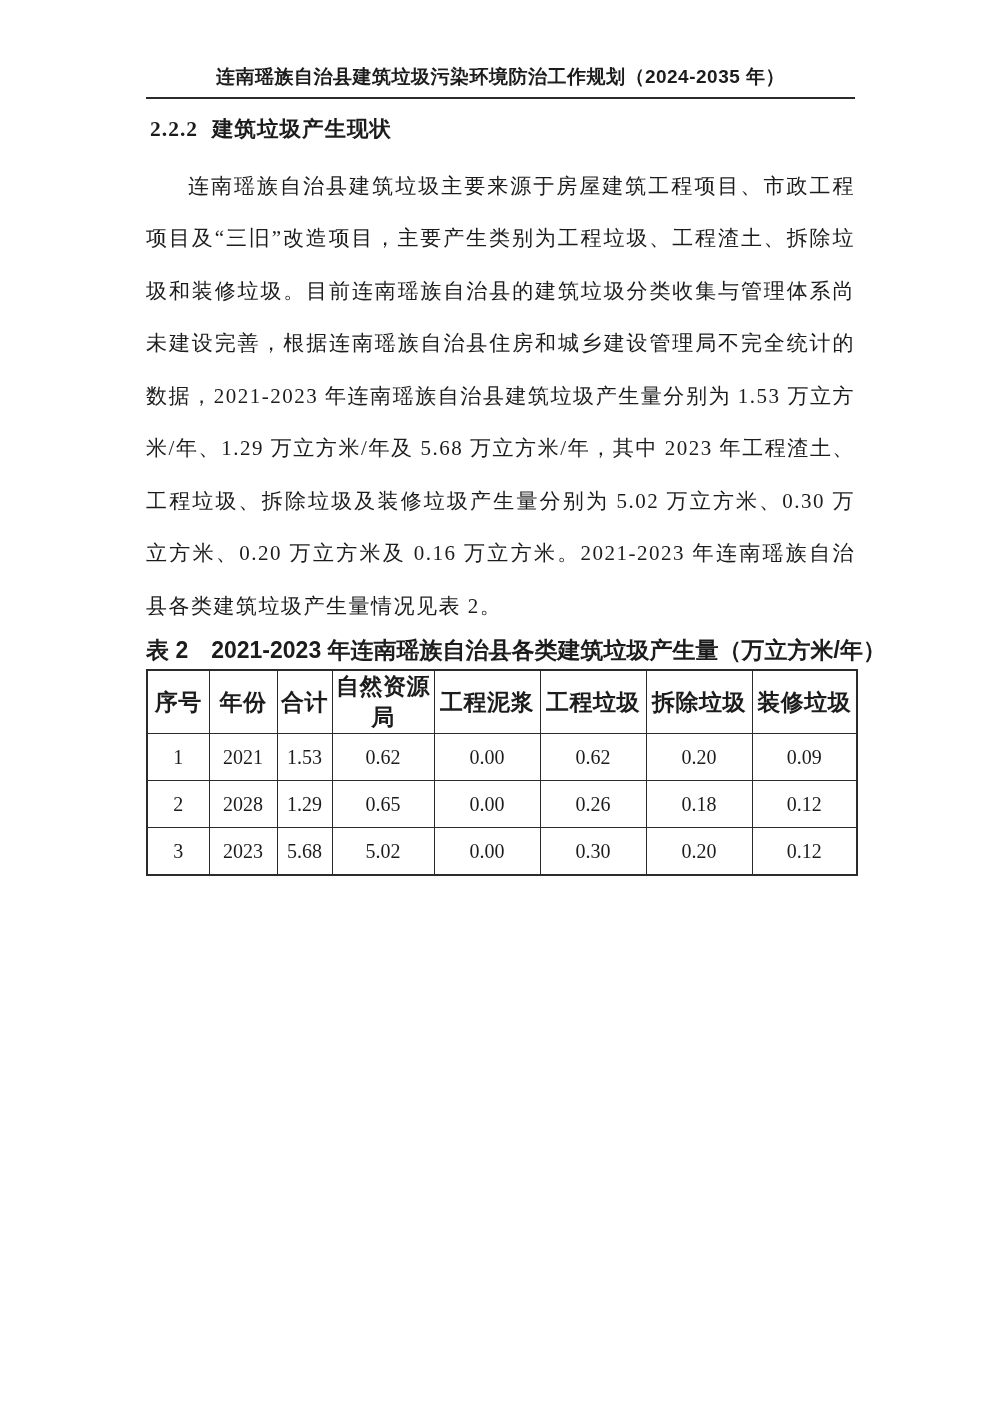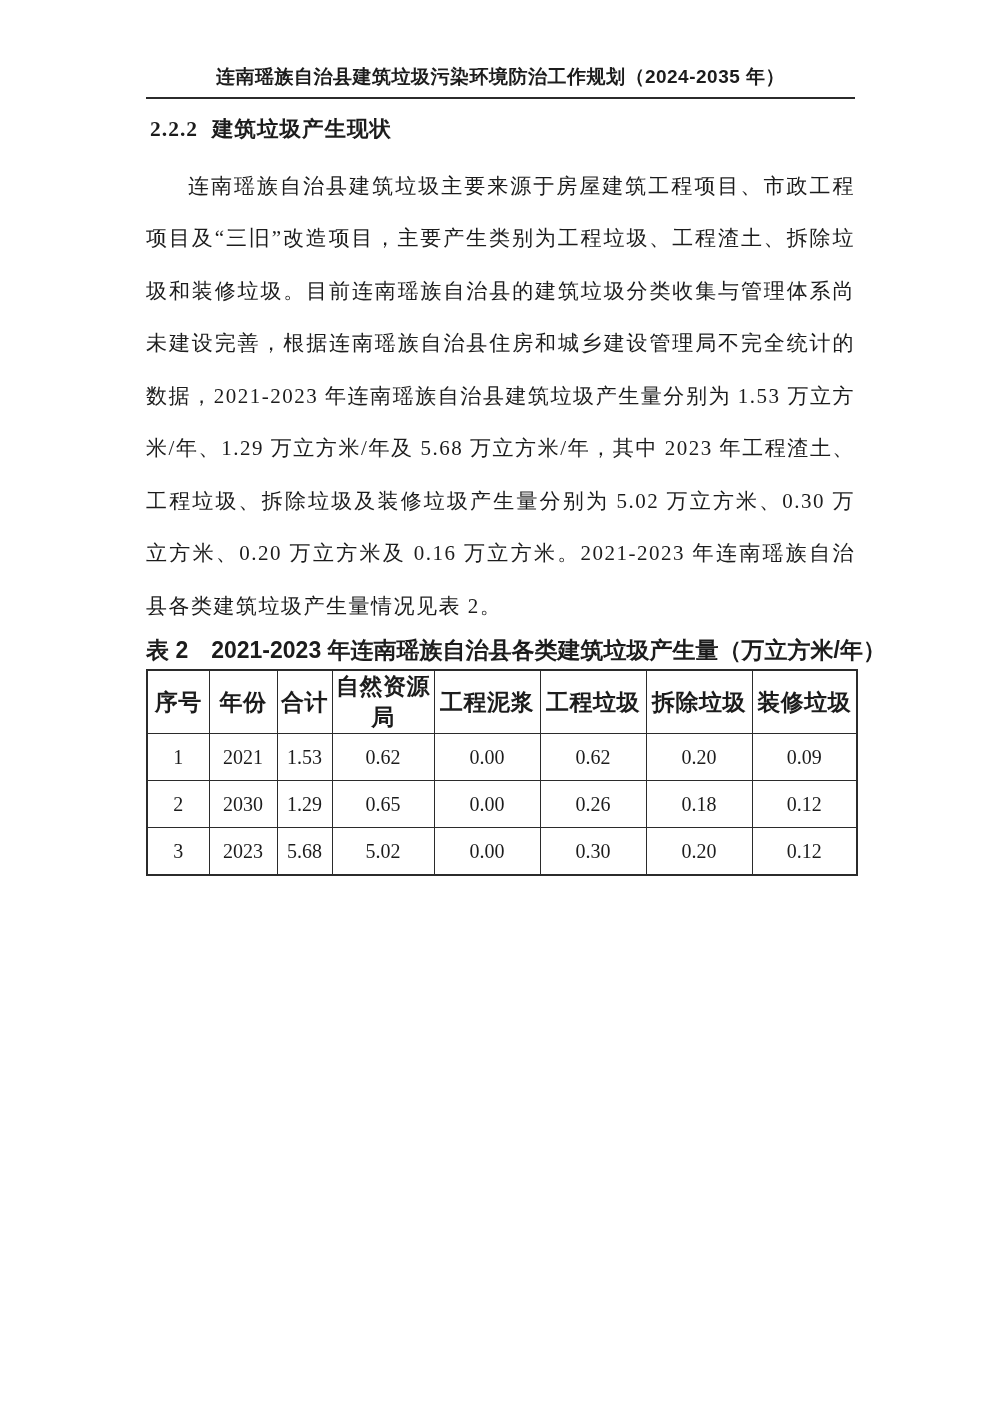--- a/index.html
+++ b/index.html
@@ -150,21 +150,21 @@
         <td>2021</td>
         <td>1.53</td>
         <td>0.62</td>
         <td>0.00</td>
         <td>0.62</td>
         <td>0.20</td>
         <td>0.09</td>
       </tr>
       <tr>
         <td>2</td>
-        <td>2030</td>
+        <td>2028</td>
         <td>1.29</td>
         <td>0.65</td>
         <td>0.00</td>
         <td>0.26</td>
         <td>0.18</td>
         <td>0.12</td>
       </tr>
       <tr>
         <td>3</td>
         <td>2023</td>

